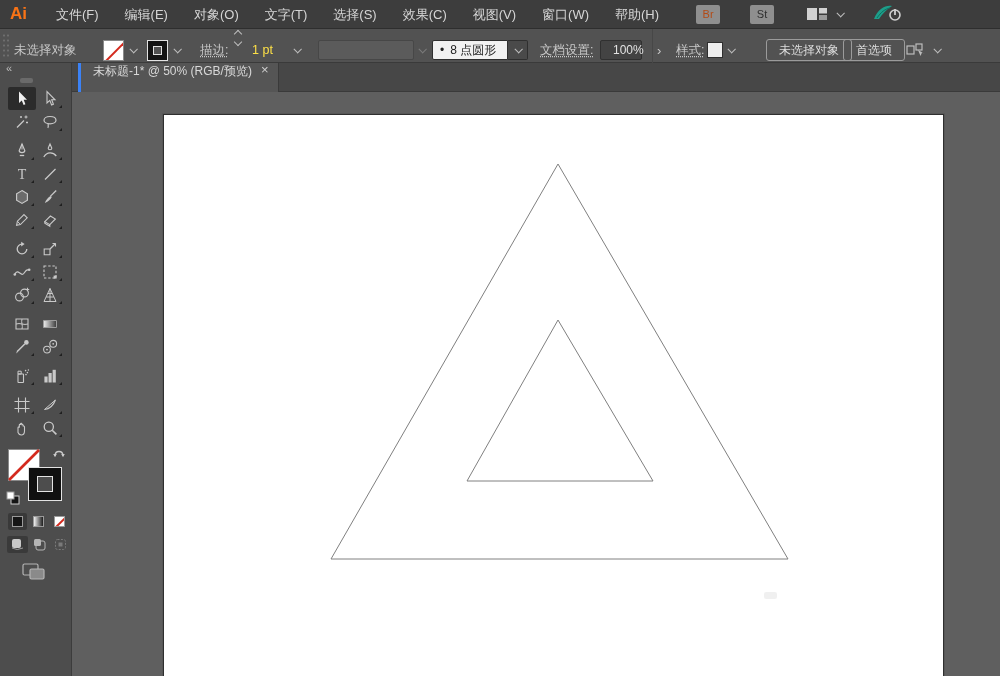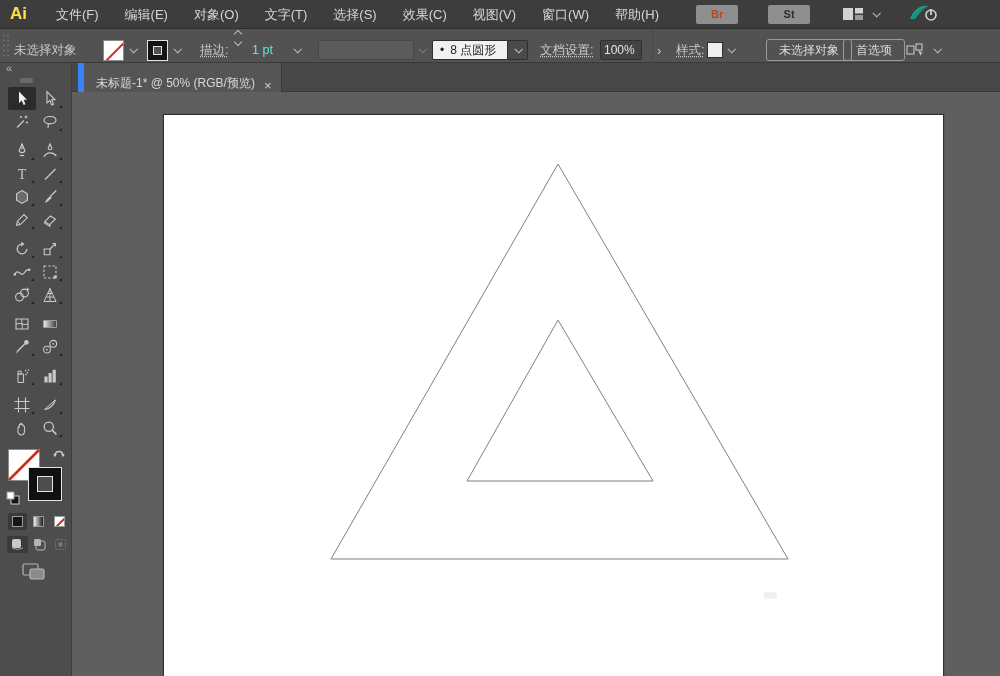--- a/index.html
+++ b/index.html
@@ -3,24 +3,24 @@
 <meta charset="utf-8">
 <style>
   * { margin:0; padding:0; box-sizing:border-box; }
   html,body { width:1000px; height:676px; overflow:hidden; background:#5f5f5f;
     font-family:"Liberation Sans","DejaVu Sans",sans-serif; }
   .app { width:1000px; height:676px; display:flex; flex-direction:column; }
 
   
   .menubar { height:29px; background:#3d3d3d; border-bottom:1px solid #2e2e2e;
     display:flex; align-items:center; color:#d6d6d6; font-size:13px; flex:0 0 auto; }
-  .ai-logo { color:#fde047; font-weight:bold; font-size:17px; margin:0 16px 0 10px; letter-spacing:0; }
+  .ai-logo { color:#f97316; font-weight:bold; font-size:17px; margin:0 16px 0 10px; letter-spacing:0; }
   .menu-item { padding:0 13px; line-height:29px; cursor:default; }
-  .badge { width:42px; height:19px; border-radius:2px; background:#8f8f8f; font-size:11px;
-    font-weight:bold; display:flex; align-items:center; justify-content:center; }
+  .badge { width:24px; height:19px; border-radius:2px; background:#8f8f8f; font-size:11px;
+    font-weight:normal; display:flex; align-items:center; justify-content:center; }
   .badge-br { color:#b34a16; margin-left:24px; }
   .badge-st { color:#2f2f2f; margin-left:30px; }
   .ws-icon { margin-left:32px; display:flex; align-items:center; }
   .chev { width:6px; height:6px; border-right:1.6px solid #bdbdbd; border-bottom:1.6px solid #bdbdbd;
     transform:rotate(45deg) translateY(-1px); display:inline-block; }
   .chev.dis { border-color:#7b7b7b; }
   .cslive { margin-left:28px; }
 
   
   .controlbar { height:34px; background:#525252; border-bottom:1px solid #3a3a3a;
@@ -39,21 +39,21 @@
   .stepper { display:flex; flex-direction:column; gap:3px; }
   .stepper .chev { transform:rotate(-135deg); margin-top:2px; }
   .stepper .chev + .chev { transform:rotate(45deg); margin-top:-1px; }
   .dd-disabled { width:96px; height:20px; background:#5b5b5b; border:1px solid #474747; border-radius:2px; }
   .dd-disabled .bar { margin:8px 6px; height:3px; background:linear-gradient(90deg,#6b6b6b,#8a8a8a,#6b6b6b); }
   .brush-box { width:76px; height:20px; background:#f1f1f1; border:1px solid #2f2f2f; border-radius:2px 0 0 2px;
     color:#222; display:flex; align-items:center; gap:6px; padding-left:7px; font-size:12px; }
   .brush-chev { width:20px; height:20px; background:#4a4a4a; border:1px solid #2f2f2f; border-left:none;
     border-radius:0 2px 2px 0; display:flex; align-items:center; justify-content:center; }
   .opacity-input { width:42px; height:20px; background:#434343; border:1px solid #303030; border-radius:2px;
-    color:#e2e2e2; display:flex; align-items:center; justify-content:flex-start; padding-left:3px; font-size:12px; }
+    color:#e2e2e2; display:flex; align-items:center; justify-content:flex-start; padding-left:12px; font-size:12px; }
   .more-btn { color:#c9c9c9; font-size:13px; padding:0 4px; border-left:1px solid #474747; height:20px;
     display:flex; align-items:center; }
   .style-swatch { width:16px; height:16px; background:#eeeeee; border:1px solid #2f2f2f; }
   .cbtn { height:22px; padding:0 12px; border:1px solid #9b9b9b; border-radius:3px; color:#dcdcdc;
     font-size:12px; display:flex; align-items:center; background:transparent; }
   .panel-icon svg { display:block; }
 
   
   .workspace { flex:1 1 auto; display:flex; min-height:0; }
   .toolpanel { width:72px; background:#4d4d4d; border-right:1px solid #3c3c3c; flex:0 0 auto;
@@ -85,22 +85,22 @@
   .cgn-none::after { content:""; position:absolute; left:-2px; top:4px; width:16px; height:1.8px;
     background:#d42a1e; transform:rotate(-45deg); }
   .modes-row { display:flex; gap:1px; margin:6px 0 0 7px; }
   .mode { width:21px; height:17px; display:flex; align-items:center; justify-content:center; border-radius:2px; }
   .mode.pressed { background:#3a3a3a; }
   .screenmode { margin:10px 0 0 22px; }
 
   
   .rightside { flex:1 1 auto; display:flex; flex-direction:column; min-width:0; }
   .tabbar { height:29px; background:#474747; border-bottom:1px solid #3a3a3a; position:relative; flex:0 0 auto; }
-  .tab { position:absolute; left:6px; top:0; height:29px; background:#555555; display:flex; align-items:flex-end;
-    gap:9px; padding:0 10px 0 12px; color:#d8d8d8; font-size:12px; border-right:1px solid #3a3a3a; border-left:6px solid #3b82f6; }
+  .tab { position:absolute; left:6px; top:0; height:29px; background:#555555; display:flex; align-items:flex-start;
+    gap:9px; padding:0 10px 0 12px; color:#d8d8d8; font-size:12px; border-right:1px solid #3a3a3a; border-left:3px solid #3b82f6; }
   .tab-close { color:#cfcfcf; font-size:13px; line-height:13px; }
   .canvas { flex:1 1 auto; background:#5f5f5f; position:relative; overflow:hidden; }
   .artboard { position:absolute; left:91px; top:22px; width:781px; height:600px; background:#ffffff;
     border:1px solid #2f2f2f; box-shadow:0 0 0 1px rgba(0,0,0,0.08); }
   .artboard svg { position:absolute; left:0; top:0; }
   .artifact { position:absolute; left:600px; top:477px; width:13px; height:7px; background:#ebebeb;
     border-radius:2px; opacity:.75; }
 </style>
 </head>
 <body>
@@ -158,21 +158,21 @@
       </div>
     <div class="abs" style="left:174px">
         <span class="chev"></span>
       </div>
 
     <div class="abs link-label" style="left:200px">描边:</div>
     <div class="abs stepper" style="left:235px">
       <span class="chev"></span>
       <span class="chev"></span>
     </div>
-    <div class="abs" style="left:252px; color:#5eead4">1 pt</div>
+    <div class="abs" style="left:252px; color:#fde047">1 pt</div>
     <div class="abs" style="left:294px">
         <span class="chev"></span>
       </div>
 
     <div class="abs" style="left:318px">
         <span class="dd-disabled"><span class="bar"></span></span>
       </div>
     <div class="abs" style="left:419px">
         <span class="chev dis"></span>
       </div>

